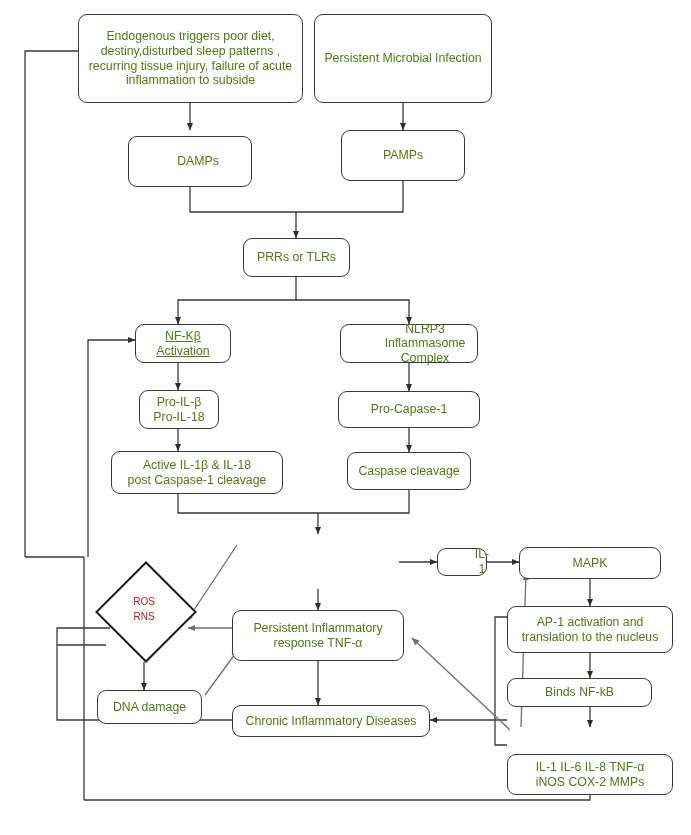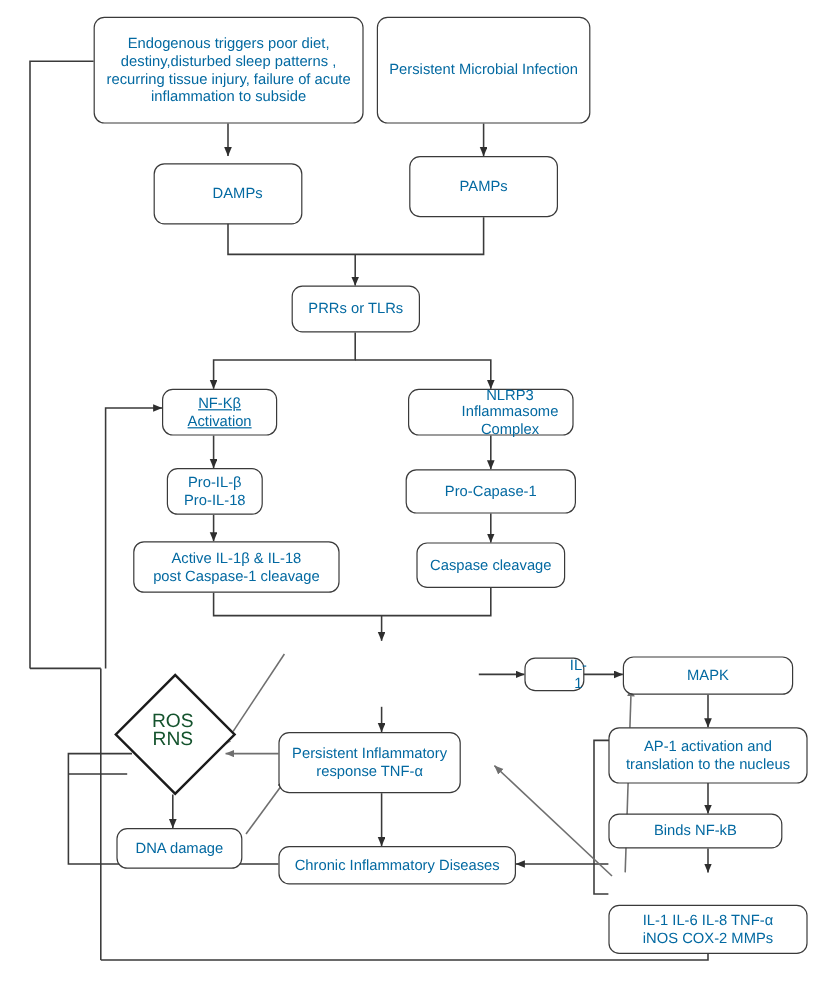--- a/index.html
+++ b/index.html
@@ -1,27 +1,27 @@
 <!DOCTYPE html>
 <html><head>
 <meta charset="utf-8">
 <style>
   html,body{margin:0;padding:0;background:#ffffff;}
   body{font-family:"Liberation Sans","DejaVu Sans",sans-serif;}
   #canvas{position:relative;width:691px;height:835px;background:#ffffff;overflow:hidden;}
   svg#edges{position:absolute;left:0;top:0;width:691px;height:835px;pointer-events:none;}
   .node{position:absolute;box-sizing:border-box;border:1.3px solid #3a3a3a;border-radius:9px;
         background:#ffffff;display:flex;align-items:center;justify-content:center;text-align:center;
-        color:#0369a1;font-size:12.3px;line-height:14.6px;padding:2px 4px;}
+        color:#4d7c0f;font-size:12.3px;line-height:14.6px;padding:2px 4px;}
   .node span{display:block;}
   .diamond{position:absolute;width:96px;height:96px;}
   .diamond .dshape{position:absolute;left:50%;top:50%;width:68px;height:68px;margin-left:-34px;margin-top:-34px;
         border:2px solid #1b1b1b;background:#fff;transform:rotate(45deg);}
   .diamond .dlabel{position:absolute;left:0;top:0;width:100%;height:100%;display:flex;flex-direction:column;
-        align-items:center;justify-content:center;font-size:16px;line-height:14.6px;color:#14532d;text-align:center;}
+        align-items:center;justify-content:center;font-size:10px;line-height:14.6px;color:#b91c1c;text-align:center;}
 </style>
 </head>
 <body>
 
 <div id="canvas">
 
   <svg id="edges" viewBox="0 0 691 835">
     <defs>
       <marker id="ah" markerWidth="9" markerHeight="9" refX="7.4" refY="3.2" orient="auto" markerUnits="userSpaceOnUse">
         <path d="M0,0 L7.6,3.2 L0,6.4 z" fill="#2e2e2e"></path>
@@ -170,21 +170,21 @@
   </div>
 
   <div class="diamond" style="left:96px;top:562px;">
     <div class="dshape"></div>
     <div class="dlabel">
       <span>ROS</span>
       <span>RNS</span>
     </div>
   </div>
 
-  <div class="node" style="left:232px;top:610px;width:152px;height:51px;">
+  <div class="node" style="left:232px;top:610px;width:172px;height:51px;">
     <div>
       <span>Persistent Inflammatory</span>
       <span>response TNF-α</span>
     </div>
   </div>
 
   <div class="node" style="left:507px;top:606px;width:166px;height:47px;">
     <div>
       <span>AP-1 activation and</span>
       <span>translation to the nucleus</span>

